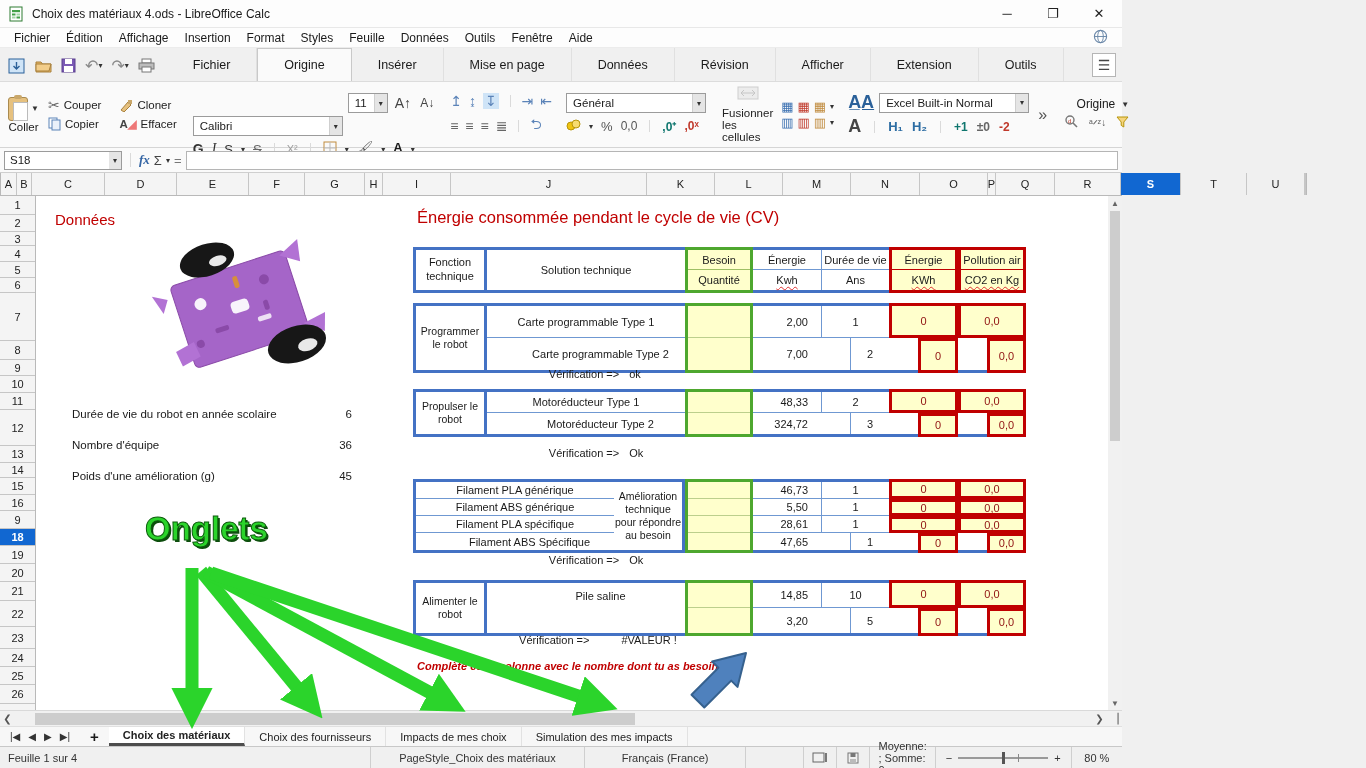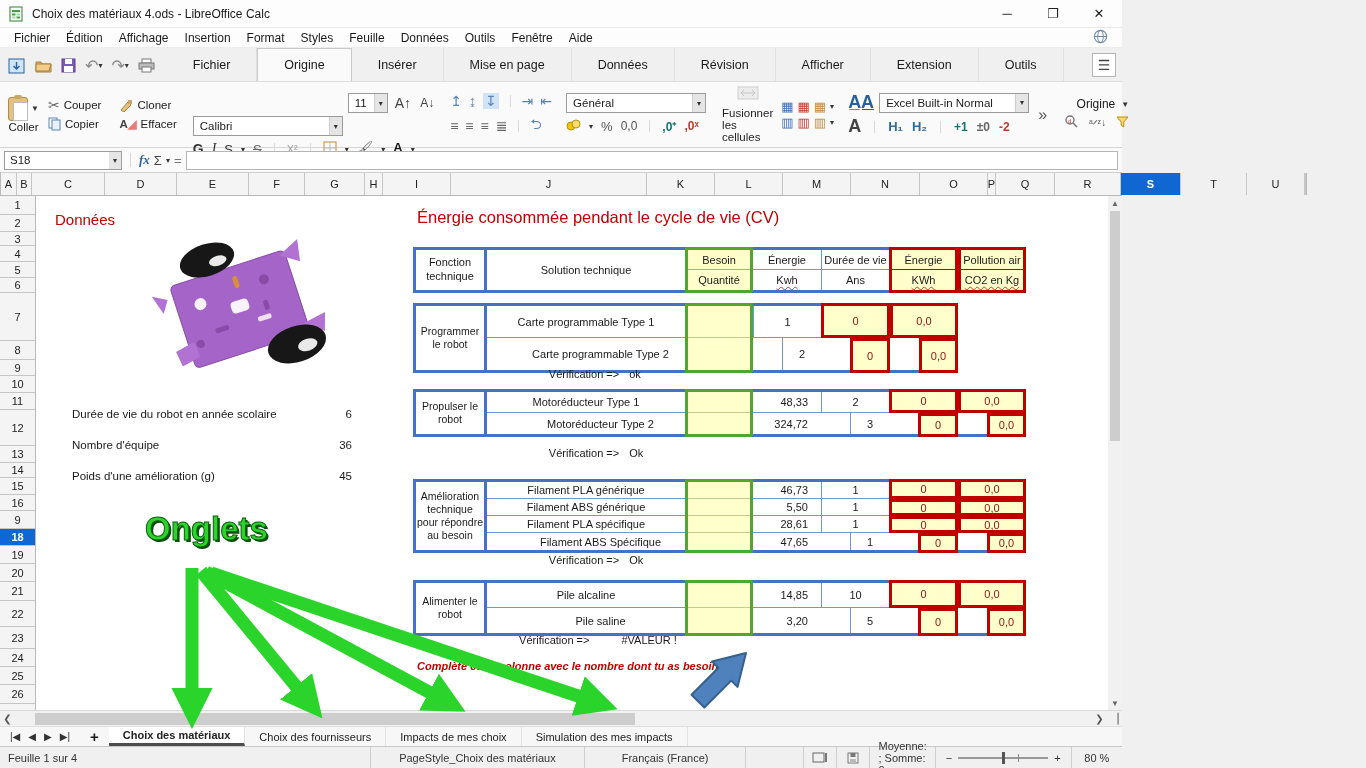--- a/index.html
+++ b/index.html
@@ -574,20 +574,24 @@
           <div class="etable" style="top: 107px;">
             <div class="col fcol" style="width: 71px;">Programmer le robot</div>
             <div class="col scol" style="width: 198px;">
               <div class="cell" style="height: 32px;">Carte programmable Type 1</div>
               <div class="cell last" style="height: 32px;">Carte programmable Type 2</div>
             </div>
             <div class="col bcol" style="width: 68px;">
               <div class="cell" style="height: 32px;"></div>
               <div class="cell last" style="height: 32px;"></div>
             </div>
+            <div class="col ecol" style="width: 68px;">
+              <div class="cell" style="height: 32px;">2,00</div>
+              <div class="cell last" style="height: 32px;">7,00</div>
+            </div>
             <div class="col dcol" style="width: 68px;">
               <div class="cell" style="height: 32px;">1</div>
               <div class="cell last" style="height: 32px;">2</div>
             </div>
             <div class="col boxcol" style="width: 69px;">
               <div class="cell" style="height: 35px;">0</div>
               <div class="cell last" style="height: 35px;">0</div>
             </div>
             <div class="col boxcol p" style="width: 68px;">
               <div class="cell" style="height: 35px;">0,0</div>
@@ -615,27 +619,27 @@
             <div class="col boxcol" style="width: 69px;">
               <div class="cell" style="height: 24px;">0</div>
               <div class="cell last" style="height: 24px;">0</div>
             </div>
             <div class="col boxcol p" style="width: 68px;">
               <div class="cell" style="height: 24px;">0,0</div>
               <div class="cell last" style="height: 24px;">0,0</div>
             </div>
           </div>
           <div class="etable" style="top: 283px;">
-            <div class="col fcol" style="width: 71px;">Amélioration technique pour répondre au besoin</div>
             <div class="col scol" style="width: 198px;">
               <div class="cell" style="height: 17px;">Filament PLA générique</div>
               <div class="cell" style="height: 17px;">Filament ABS générique</div>
               <div class="cell" style="height: 17px;">Filament PLA spécifique</div>
               <div class="cell last" style="height: 17px;">Filament ABS Spécifique</div>
             </div>
+            <div class="col fcol" style="width: 71px;">Amélioration technique pour répondre au besoin</div>
             <div class="col bcol" style="width: 68px;">
               <div class="cell" style="height: 17px;"></div>
               <div class="cell" style="height: 17px;"></div>
               <div class="cell" style="height: 17px;"></div>
               <div class="cell last" style="height: 17px;"></div>
             </div>
             <div class="col ecol" style="width: 68px;">
               <div class="cell" style="height: 17px;">46,73</div>
               <div class="cell" style="height: 17px;">5,50</div>
               <div class="cell" style="height: 17px;">28,61</div>
@@ -656,21 +660,20 @@
             <div class="col boxcol p" style="width: 68px;">
               <div class="cell" style="height: 20px;">0,0</div>
               <div class="cell" style="height: 17px;">0,0</div>
               <div class="cell" style="height: 17px;">0,0</div>
               <div class="cell last" style="height: 20px;">0,0</div>
             </div>
           </div>
           <div class="etable" style="top: 384px;">
             <div class="col fcol" style="width: 71px;">Alimenter le robot</div>
             <div class="col scol" style="width: 198px;">
-              <div class="cell" style="height: 25px;">Pile alcaline</div>
               <div class="cell last" style="height: 25px;">Pile saline</div>
             </div>
             <div class="col bcol" style="width: 68px;">
               <div class="cell" style="height: 25px;"></div>
               <div class="cell last" style="height: 25px;"></div>
             </div>
             <div class="col ecol" style="width: 68px;">
               <div class="cell" style="height: 25px;">14,85</div>
               <div class="cell last" style="height: 25px;">3,20</div>
             </div>

